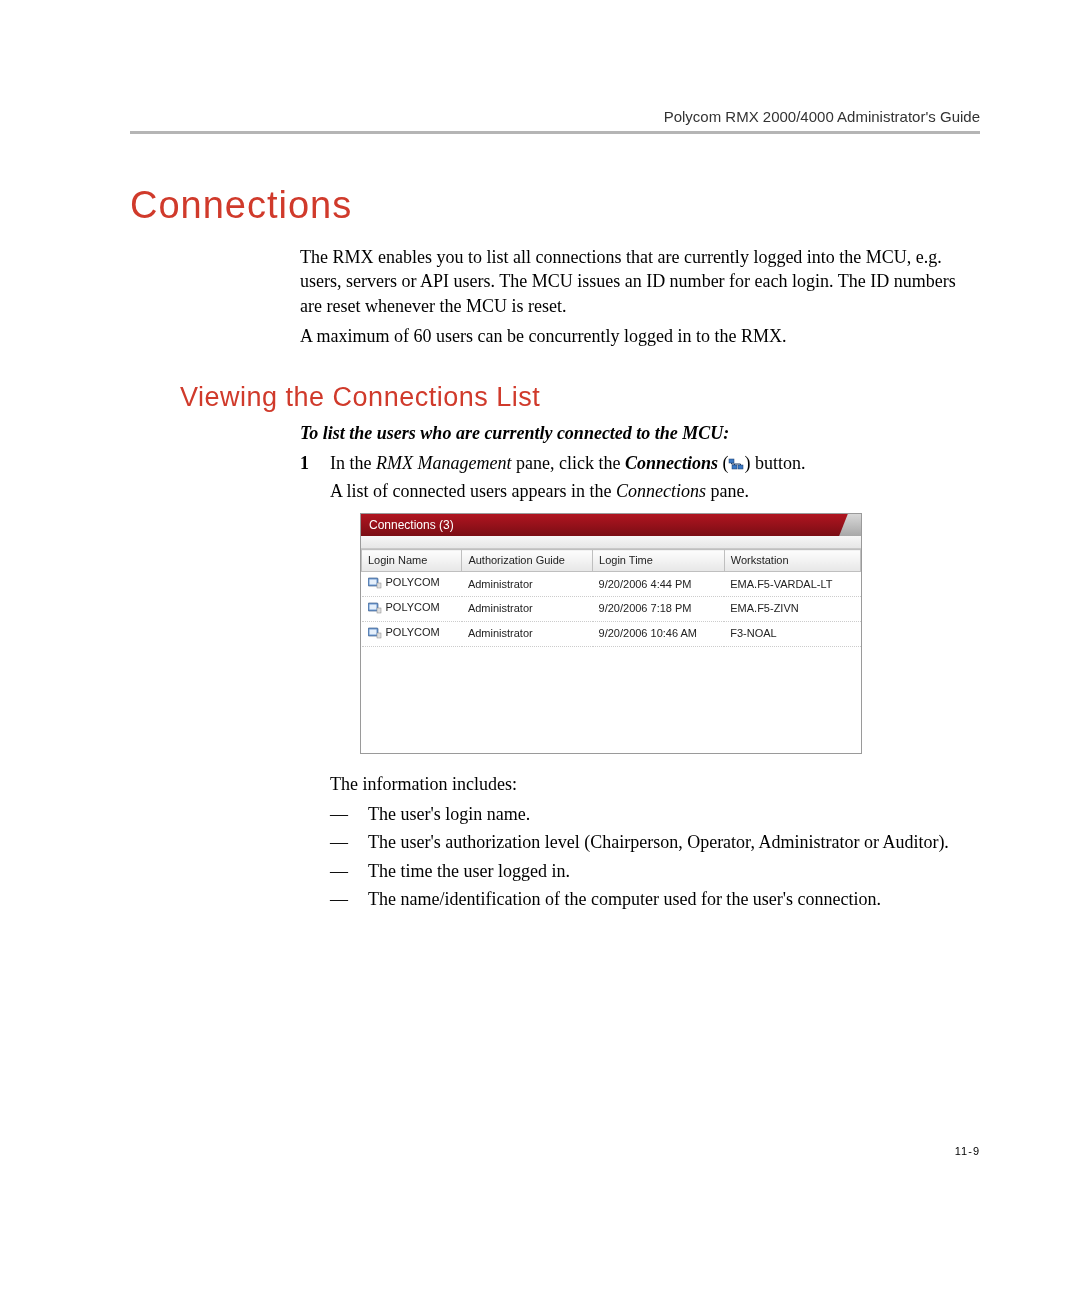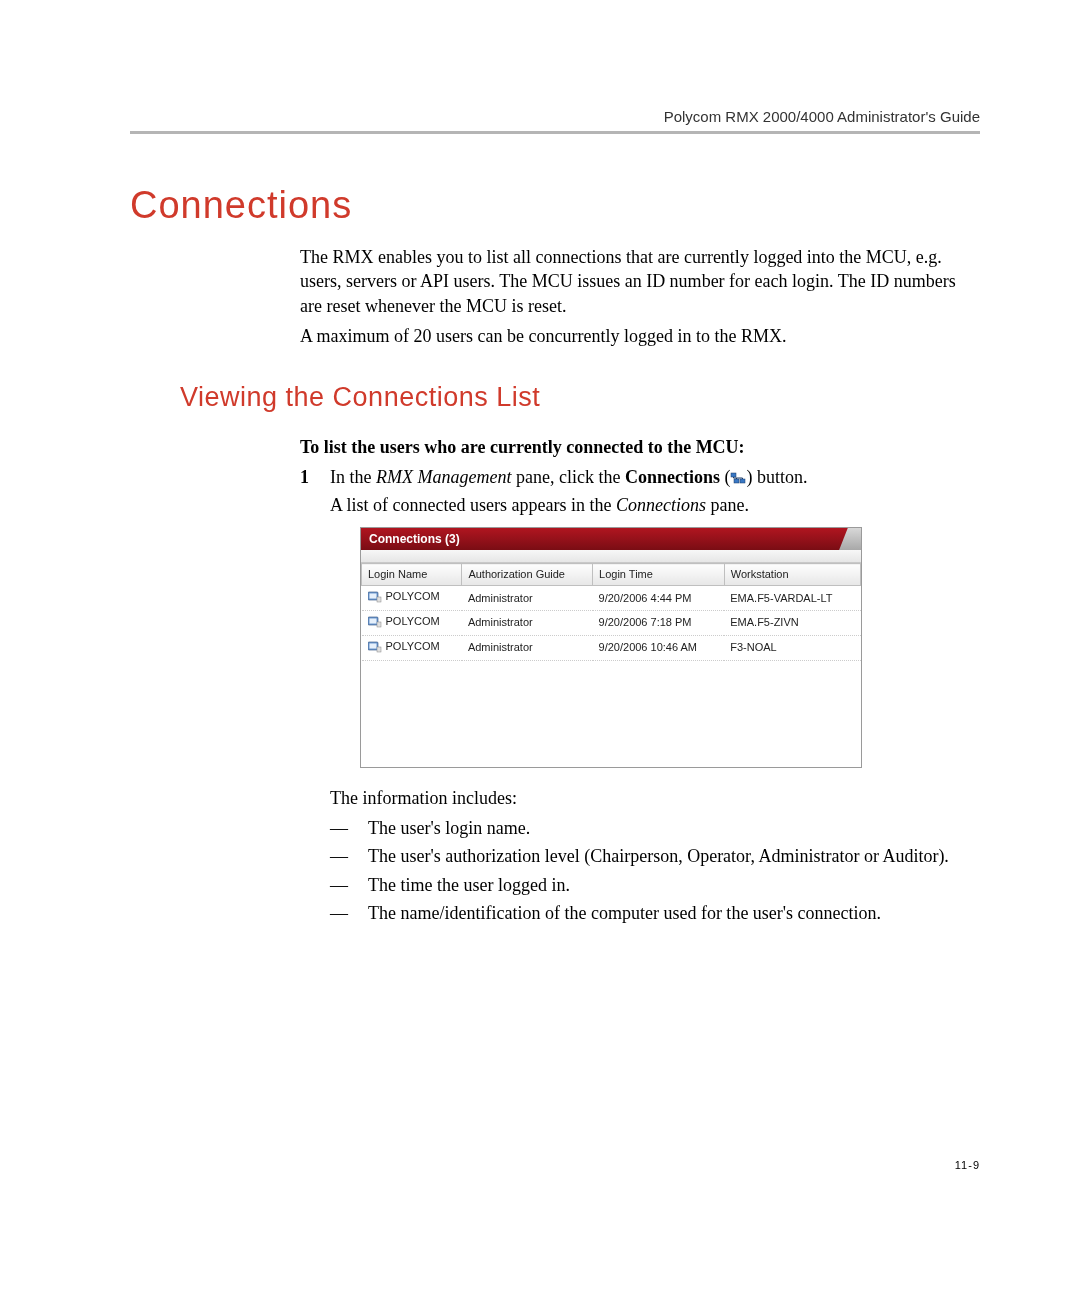--- a/index.html
+++ b/index.html
@@ -40,23 +40,23 @@
     font-size: 18px;
     line-height: 1.35;
   }
   .body-block p { margin: 0 0 6px 0; }
   h2.subsection-title {
     font-family: Arial, Helvetica, sans-serif;
     font-weight: 400;
     font-size: 27px;
     letter-spacing: 0.5px;
     color: #d03a2b;
-    margin: 34px 0 22px 50px;
-  }
-  .bold { font-weight: 700; }
+    margin: 34px 0 8px 50px;
+  }
+  .bold { font-weight: 700; font-style: italic; }
   .italic { font-style: italic; }
   .step {
     display: flex;
     margin-top: 4px;
   }
   .step-num {
     width: 30px;
     flex: 0 0 30px;
     font-weight: 700;
   }
@@ -90,21 +90,21 @@
     width: 500px;
     margin: 10px 0 18px 30px;
     border: 1px solid #9a9a9a;
     font-family: Tahoma, Arial, sans-serif;
     font-size: 12px;
     background: #fff;
   }
   .conn-titlebar {
     background: linear-gradient(to bottom, #b01520 0%, #7a0d14 100%);
     color: #fff;
-    font-weight: 700;
+    font-weight: 400;
     font-size: 12px;
     padding: 3px 8px;
     display: flex;
     align-items: flex-end;
     position: relative;
   }
   .conn-titlebar .t-right {
     position: absolute;
     right: 0; top: 0; bottom: 0;
     width: 22px;
@@ -150,21 +150,21 @@
 
 <div class="page">
 
   <div class="header-line">Polycom RMX 2000/4000 Administrator's Guide</div>
   <hr class="rule">
 
   <h1 class="section-title">Connections</h1>
 
   <div class="body-block">
     <p>The RMX enables you to list all connections that are currently logged into the MCU, e.g. users, servers or API users. The MCU issues an ID number for each login. The ID numbers are reset whenever the MCU is reset.</p>
-    <p>A maximum of 20 users can be concurrently logged in to the RMX.</p>
+    <p>A maximum of 60 users can be concurrently logged in to the RMX.</p>
   </div>
 
   <h2 class="subsection-title">Viewing the Connections List</h2>
 
   <div class="body-block">
     <p class="bold">To list the users who are currently connected to the MCU:</p>
 
     <div class="step">
       <div class="step-num">1</div>
       <div class="step-body">

